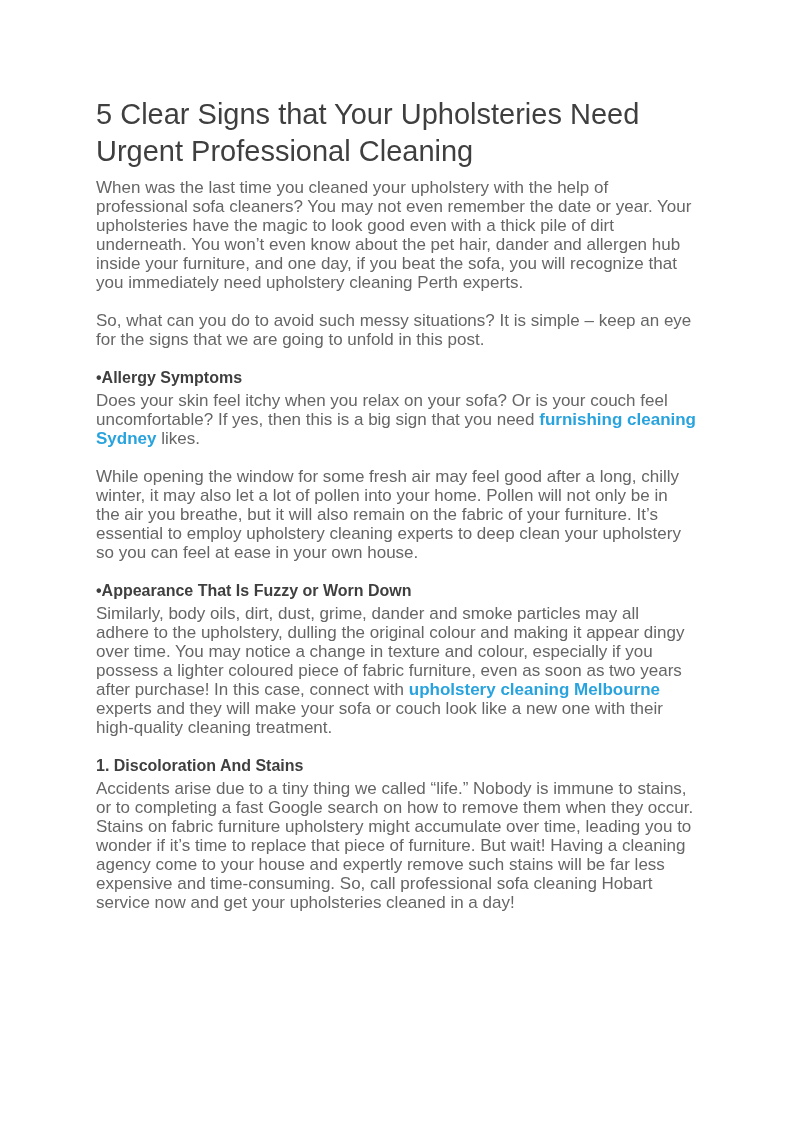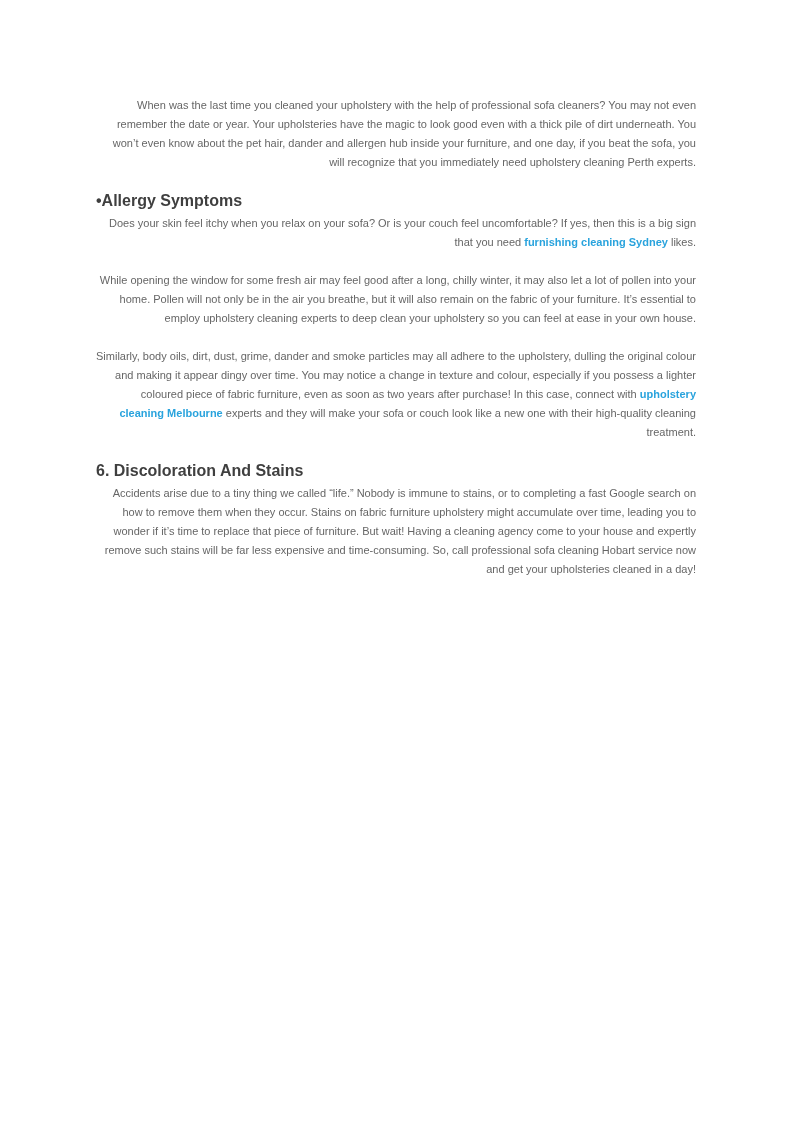--- a/index.html
+++ b/index.html
@@ -28,58 +28,60 @@
     line-height: 37px;
     font-weight: 400;
     color: #3f3f3f;
     letter-spacing: 0;
   }
   .content {
     max-width: 602px;
   }
   p.para {
     margin: 0 0 19px 0;
-    font-size: 11px;
+    font-size: 17px;
     line-height: 19px;
     color: #666666;
-    text-align: right;
   }
   h2.section-heading {
     margin: 14px 0 4px 0;
     font-size: 16px;
     line-height: 19px;
     font-weight: 700;
     color: #3f3f3f;
   }
   a.inline-link {
     color: #29a3dd;
     font-weight: 700;
     text-decoration: none;
     cursor: pointer;
   }
 </style>
 </head>
 <body>
 
 <div class="page">
 
+  <h1 class="article-title">5 Clear Signs that Your Upholsteries Need Urgent Professional Cleaning</h1>
 
   <div class="content">
 
     <p class="para">When was the last time you cleaned your upholstery with the help of professional sofa cleaners? You may not even remember the date or year. Your upholsteries have the magic to look good even with a thick pile of dirt underneath. You won’t even know about the pet hair, dander and allergen hub inside your furniture, and one day, if you beat the sofa, you will recognize that you immediately need upholstery cleaning Perth experts.</p>
 
+    <p class="para">So, what can you do to avoid such messy situations? It is simple – keep an eye for the signs that we are going to unfold in this post.</p>
 
     <h2 class="section-heading">•Allergy Symptoms</h2>
 
     <p class="para"><span>Does your skin feel itchy when you relax on your sofa? Or is your couch feel uncomfortable? If yes, then this is a big sign that you need </span><a class="inline-link" href="#">furnishing cleaning Sydney</a><span> likes.</span></p>
 
     <p class="para">While opening the window for some fresh air may feel good after a long, chilly winter, it may also let a lot of pollen into your home. Pollen will not only be in the air you breathe, but it will also remain on the fabric of your furniture. It’s essential to employ upholstery cleaning experts to deep clean your upholstery so you can feel at ease in your own house.</p>
 
+    <h2 class="section-heading">•Appearance That Is Fuzzy or Worn Down</h2>
 
 
     <p class="para"><span>Similarly, body oils, dirt, dust, grime, dander and smoke particles may all adhere to the upholstery, dulling the original colour and making it appear dingy over time. You may notice a change in texture and colour, especially if you possess a lighter coloured piece of fabric furniture, even as soon as two years after purchase! In this case, connect with </span><a class="inline-link" href="#">upholstery cleaning Melbourne</a><span> experts and they will make your sofa or couch look like a new one with their high-quality cleaning treatment.</span></p>
 
-    <h2 class="section-heading">6. Discoloration And Stains</h2>
+    <h2 class="section-heading">1. Discoloration And Stains</h2>
 
     <p class="para">Accidents arise due to a tiny thing we called “life.” Nobody is immune to stains, or to completing a fast Google search on how to remove them when they occur. Stains on fabric furniture upholstery might accumulate over time, leading you to wonder if it’s time to replace that piece of furniture. But wait! Having a cleaning agency come to your house and expertly remove such stains will be far less expensive and time-consuming. So, call professional sofa cleaning Hobart service now and get your upholsteries cleaned in a day!</p>
 
   </div>
 </div>
 
 </body></html>

